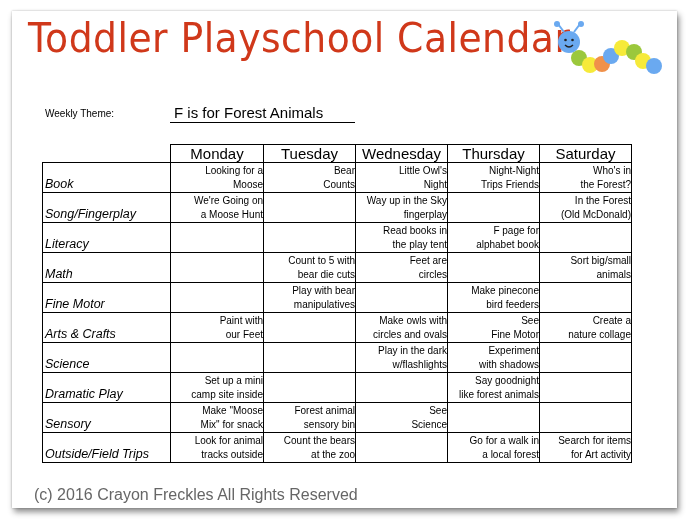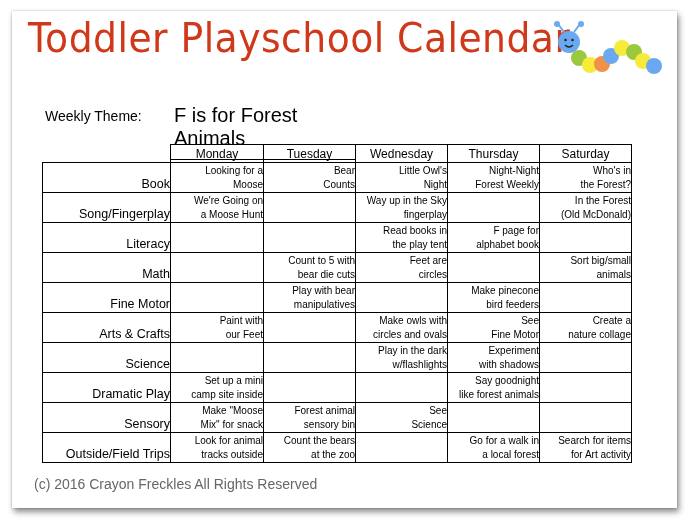--- a/index.html
+++ b/index.html
@@ -1,30 +1,30 @@
 <!DOCTYPE html>
 <html><head>
 <meta charset="utf-8">
 <style>
   html, body { margin:0; padding:0; }
   body { width:687px; height:525px; background:#ffffff; position:relative; overflow:hidden; font-family:"Liberation Sans", sans-serif; }
   .page { position:absolute; left:12px; top:11px; width:665px; height:497px; background:#fff;
           box-shadow: 2px 4px 6px rgba(0,0,0,0.45), 0 0 2px rgba(0,0,0,0.25); }
   .title { position:absolute; left:28px; top:14px; font-family:"DejaVu Sans", sans-serif; font-size:41px; color:#d0381a; letter-spacing:0.5px; font-weight:normal; white-space:nowrap; transform:scaleX(0.92); transform-origin:left top; }
   .caterpillar { position:absolute; left:546px; top:20px; width:120px; height:60px; }
-  .theme-label { position:absolute; left:45px; top:108px; font-size:14px; color:#000; }
-  .theme-value { position:absolute; left:170px; top:104px; width:185px; font-size:20px; color:#000; border-bottom:1.5px solid #000; padding-left:4px; padding-bottom:9px; box-sizing:border-box; }
+  .theme-label { position:absolute; left:45px; top:108px; font-size:10px; color:#000; }
+  .theme-value { position:absolute; left:170px; top:104px; width:185px; font-size:15px; color:#000; border-bottom:1.5px solid #000; padding-left:4px; padding-bottom:1px; box-sizing:border-box; }
   table.cal { position:absolute; left:42px; top:144px; border-collapse:collapse; table-layout:fixed; }
   table.cal td, table.cal th { border:1px solid #000; padding:0; font-weight:normal; }
-  table.cal th { height:17px; font-size:12px; text-align:center; }
+  table.cal th { height:17px; font-size:15px; text-align:center; }
   table.cal th.blank { border:none; border-bottom:1px solid #000; }
   table.cal td { height:28px; font-size:10px; text-align:right; line-height:14px; vertical-align:middle; }
-  table.cal td.label { font-size:12.5px; text-align:right; vertical-align:bottom; padding-left:2px; padding-bottom:1px; line-height:14px; }
+  table.cal td.label { font-size:12.5px; text-align:left; vertical-align:bottom; padding-left:2px; padding-bottom:1px; line-height:14px;font-style:italic; }
   .cell-line { display:block; }
-  .footer { position:absolute; left:34px; top:476px; font-size:14px; color:#666; }
+  .footer { position:absolute; left:34px; top:486px; font-size:16px; color:#666; }
 </style>
 </head>
 <body>
 
 <div class="page"></div>
 
 <div class="title">Toddler Playschool Calendar</div>
 
 <svg class="caterpillar" viewBox="0 0 120 60">
   <circle cx="33" cy="38" r="8" fill="#9bc83c"></circle>
@@ -77,21 +77,21 @@
         <td>
           <span class="cell-line">Bear</span>
           <span class="cell-line">Counts</span>
         </td>
         <td>
           <span class="cell-line">Little Owl's</span>
           <span class="cell-line">Night</span>
         </td>
         <td>
           <span class="cell-line">Night-Night</span>
-          <span class="cell-line">Forest Weekly</span>
+          <span class="cell-line">Trips Friends</span>
         </td>
         <td>
           <span class="cell-line">Who's in</span>
           <span class="cell-line">the Forest?</span>
         </td>
       </tr>
       <tr>
         <td class="label">Song/Fingerplay</td>
         <td>
           <span class="cell-line">We're Going on</span>

